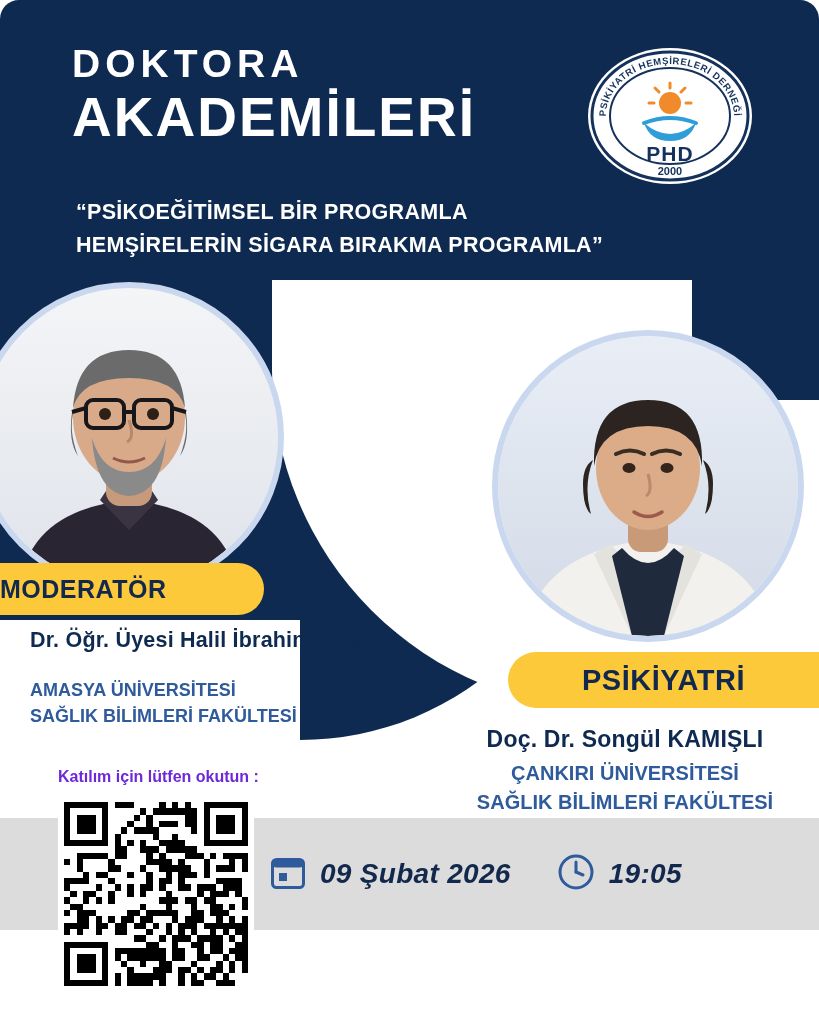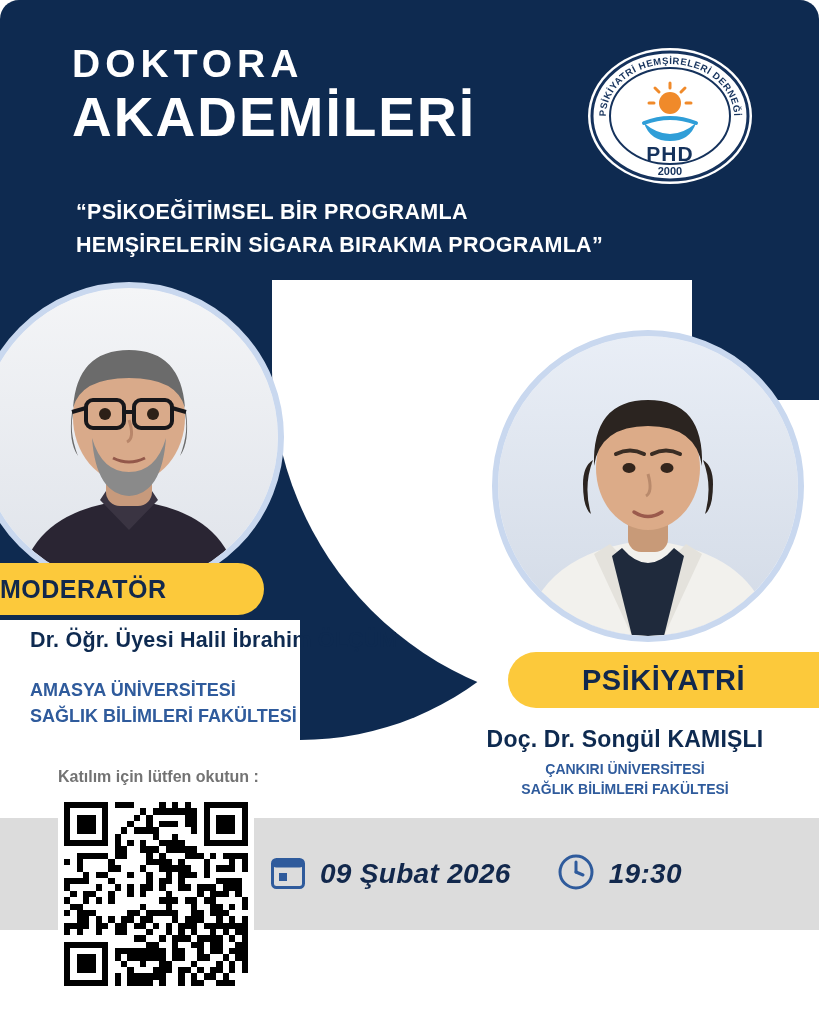--- a/index.html
+++ b/index.html
@@ -155,21 +155,21 @@
     position: absolute; top: 726px; left: 446px; z-index: 6;
     color: #0e2a50;
     width: 358px;
     text-align: center;
   }
   .person-right .name {
     font-size: 23px; font-weight: bold; letter-spacing: 0.2px;
     white-space: nowrap;
   }
   .person-right .org {
-    font-size: 14px; font-weight: bold; color: #2f5b9c;
+    font-size: 20px; font-weight: bold; color: #2f5b9c;
     margin-top: 6px; line-height: 1.45;
   }
 
   
   .grey-band {
     position: absolute;
     top: 818px; left: 0; width: 819px; height: 112px;
     background: #dcdcdc;
     z-index: 3;
   }
@@ -181,21 +181,21 @@
     font-style: italic;
   }
   .band-item { display: flex; align-items: center; gap: 14px; }
   .band-item .txt {
     color: #12284c; font-size: 28px; font-weight: bold; letter-spacing: 0.3px;
   }
 
   
   .qr-label {
     position: absolute; top: 768px; left: 58px; z-index: 7;
-    color: #737373; font-size: 16px; font-weight: bold;
+    color: #6d28d9; font-size: 16px; font-weight: bold;
   }
   .qr-box {
     position: absolute; top: 796px; left: 58px;
     width: 196px; height: 196px; background: #ffffff;
     z-index: 7; padding: 6px;
   }
   .qr-box canvas, .qr-box svg { display: block; }
 
   .bottom-white {
     position: absolute; top: 930px; left: 0; width: 819px; height: 94px;
@@ -366,21 +366,21 @@
       <span class="txt">09 Şubat 2026</span>
     </div>
     <div class="band-item">
       <span>
         <svg width="38" height="38" viewBox="0 0 38 38">
           <circle cx="19" cy="19" r="16" fill="none" stroke="#2f5b9c" stroke-width="3"></circle>
           <line x1="19" y1="19" x2="19" y2="9" stroke="#2f5b9c" stroke-width="3" stroke-linecap="round"></line>
           <line x1="19" y1="19" x2="26" y2="22" stroke="#2f5b9c" stroke-width="3" stroke-linecap="round"></line>
         </svg>
       </span>
-      <span class="txt">19:30</span>
+      <span class="txt">19:05</span>
     </div>
   </div>
 
   <div class="qr-label">Katılım için lütfen okutun :</div>
   <div class="qr-box">
     <svg id="qr-svg" width="184" height="184" viewBox="0 0 29 29" shape-rendering="crispEdges">
         <rect width="29" height="29" fill="#ffffff"></rect>
         <rect x="0" y="0" width="1" height="1" fill="#000000"></rect>
         <rect x="1" y="0" width="1" height="1" fill="#000000"></rect>
         <rect x="2" y="0" width="1" height="1" fill="#000000"></rect>

